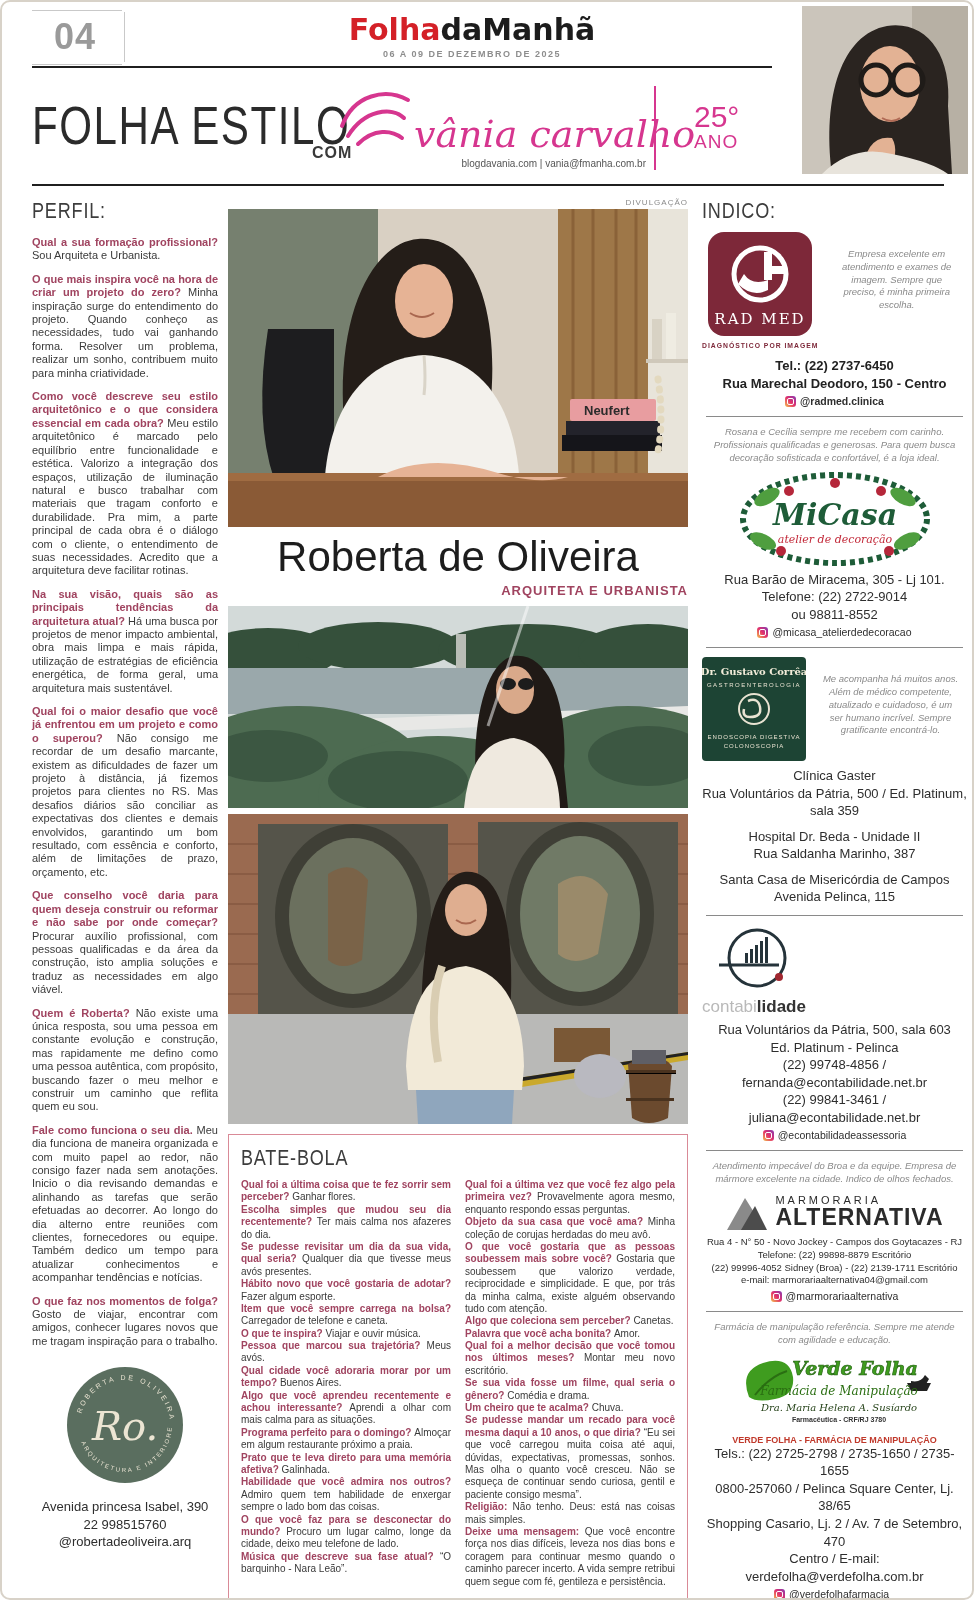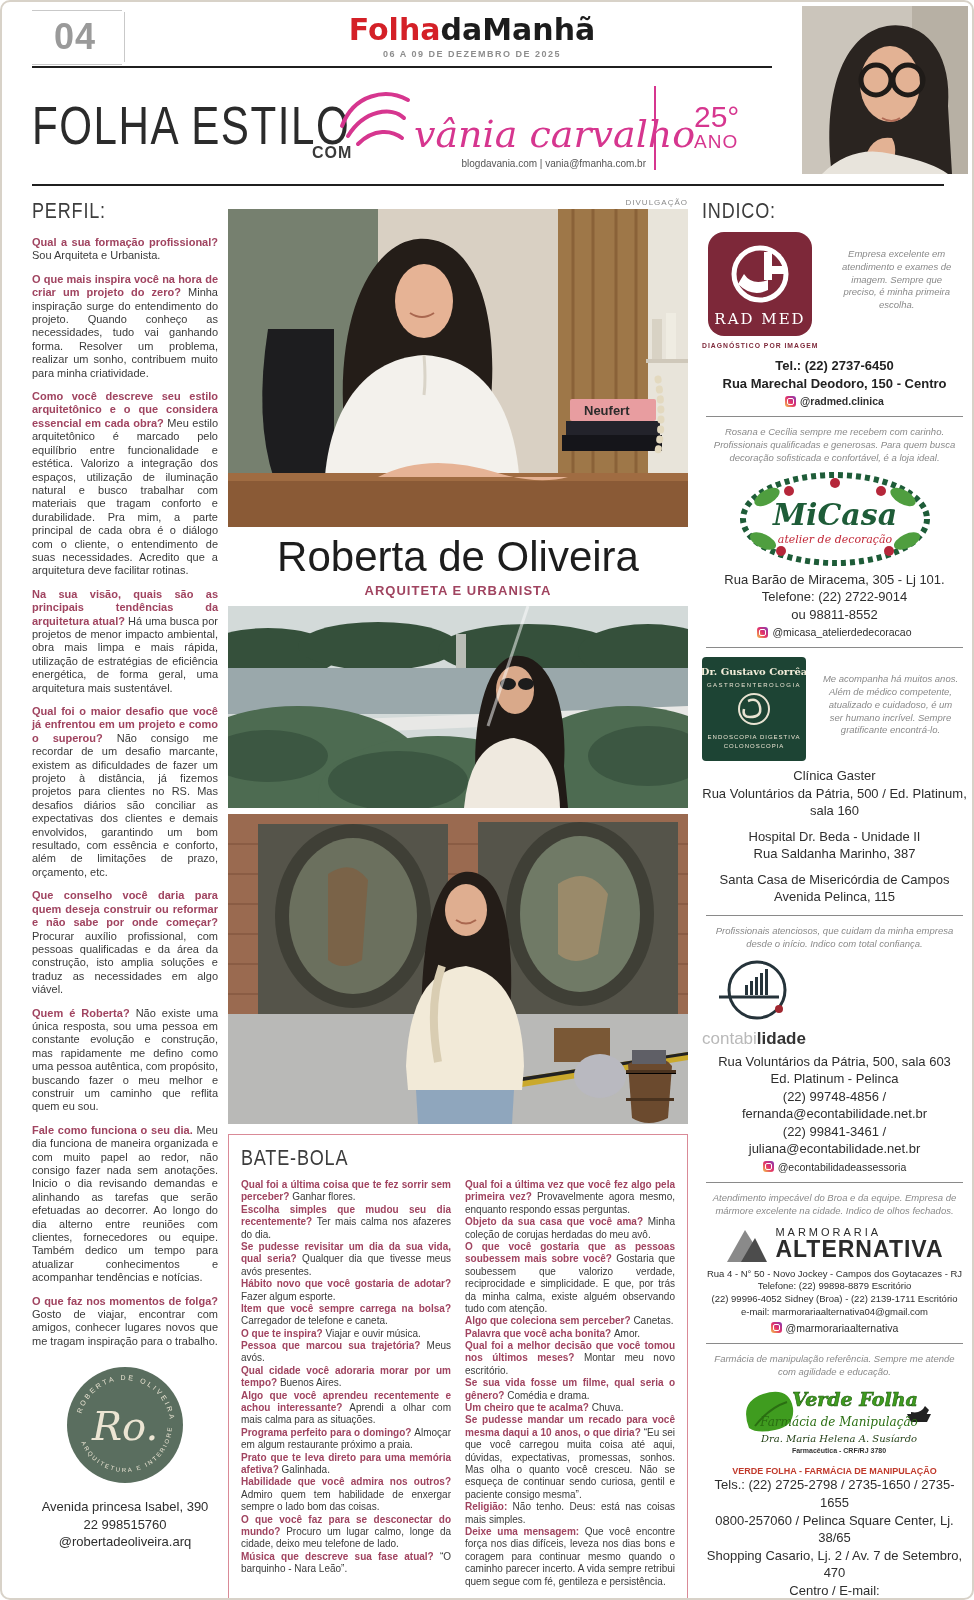--- a/index.html
+++ b/index.html
@@ -38,21 +38,21 @@
   .qa .q{font-weight:bold;color:#a04460;}
   .qa .q::after{content:" ";}
   .qa .a{color:#3a3a3a;}
   .ro-wrap{text-align:center;margin-top:16px;}
   .ro-contact{font-size:10.5px;color:#333;line-height:1.35;margin-top:8px;}
 
   
   .centercol{width:460px;}
   .credit{font-size:8px;color:#8a8a8a;text-align:right;letter-spacing:1px;margin-bottom:2px;}
   .feat-name{font-size:42px;color:#1d1d1d;text-align:center;margin:6px 0 2px 0;font-weight:400;}
-  .feat-role{font-size:13px;font-weight:bold;color:#a04460;letter-spacing:1px;text-align:center;margin-bottom:8px;}
+  .feat-role{font-size:13px;font-weight:bold;color:#a04460;letter-spacing:1px;text-align:right;margin-bottom:8px;}
   .photo{display:block;}
 
   .bb-box{border:1.5px solid #d98a97;margin-top:10px;padding:10px 12px 12px 12px;box-sizing:border-box;}
   .bb-cols{display:flex;gap:14px;margin-top:8px;}
   .bb-col{width:50%;}
   .bb .qa{font-size:10px;line-height:1.24;margin-bottom:0;}
 
   
   .rightcol{width:265px;height:1405px;overflow:hidden;}
   .ad{text-align:center;}
@@ -460,33 +460,32 @@
           <circle cx="52" cy="52" r="15" fill="none" stroke="#e9e3d2" stroke-width="2"></circle>
           <path d="M46,44 q10,-4 12,6 q2,10 -10,10 q-8,0 -6,-8" fill="none" stroke="#e9e3d2" stroke-width="2.5"></path>
           <text x="52" y="82" text-anchor="middle" font-size="6" letter-spacing="1" fill="#e9e3d2" font-family="Liberation Sans,sans-serif">ENDOSCOPIA DIGESTIVA</text>
           <text x="52" y="91" text-anchor="middle" font-size="6" letter-spacing="1" fill="#e9e3d2" font-family="Liberation Sans,sans-serif">COLONOSCOPIA</text>
         </svg>
         <div class="ad-quote" style="flex:1;">Me acompanha há muitos anos. Além de médico competente, atualizado e cuidadoso, é um ser humano incrível. Sempre gratificante encontrá-lo.</div>
       </div>
       <div style="margin-top:6px;">
 
       <div class="ad-line">Clínica Gaster</div>
-          <div class="ad-line">Rua Voluntários da Pátria, 500 / Ed. Platinum, sala 160</div>
+          <div class="ad-line">Rua Voluntários da Pátria, 500 / Ed. Platinum, sala 359</div>
           <div class="ad-line"></div>
           <div class="ad-line">Hospital Dr. Beda - Unidade II</div>
           <div class="ad-line">Rua Saldanha Marinho, 387</div>
           <div class="ad-line"></div>
           <div class="ad-line">Santa Casa de Misericórdia de Campos</div>
           <div class="ad-line">Avenida Pelinca, 115</div>
         </div>
     </div>
     <div class="divider"></div>
 
     <div class="ad">
-      <div class="ad-quote">Profissionais atenciosos, que cuidam da minha empresa desde o início. Indico com total confiança.</div>
       <div class="ad-row" style="align-items:center;">
         <div style="text-align:center;">
           <svg width="78" height="66">
             <circle cx="42" cy="33" r="28" fill="none" stroke="#25333a" stroke-width="3"></circle>
             <path d="M4,40 H64" stroke="#25333a" stroke-width="3"></path>
             <g fill="#25333a">
               <rect x="30" y="28" width="3" height="10"></rect>
                 <rect x="35" y="24" width="3" height="14"></rect>
               <rect x="40" y="20" width="3" height="18"></rect>
                 <rect x="45" y="16" width="3" height="22"></rect>

